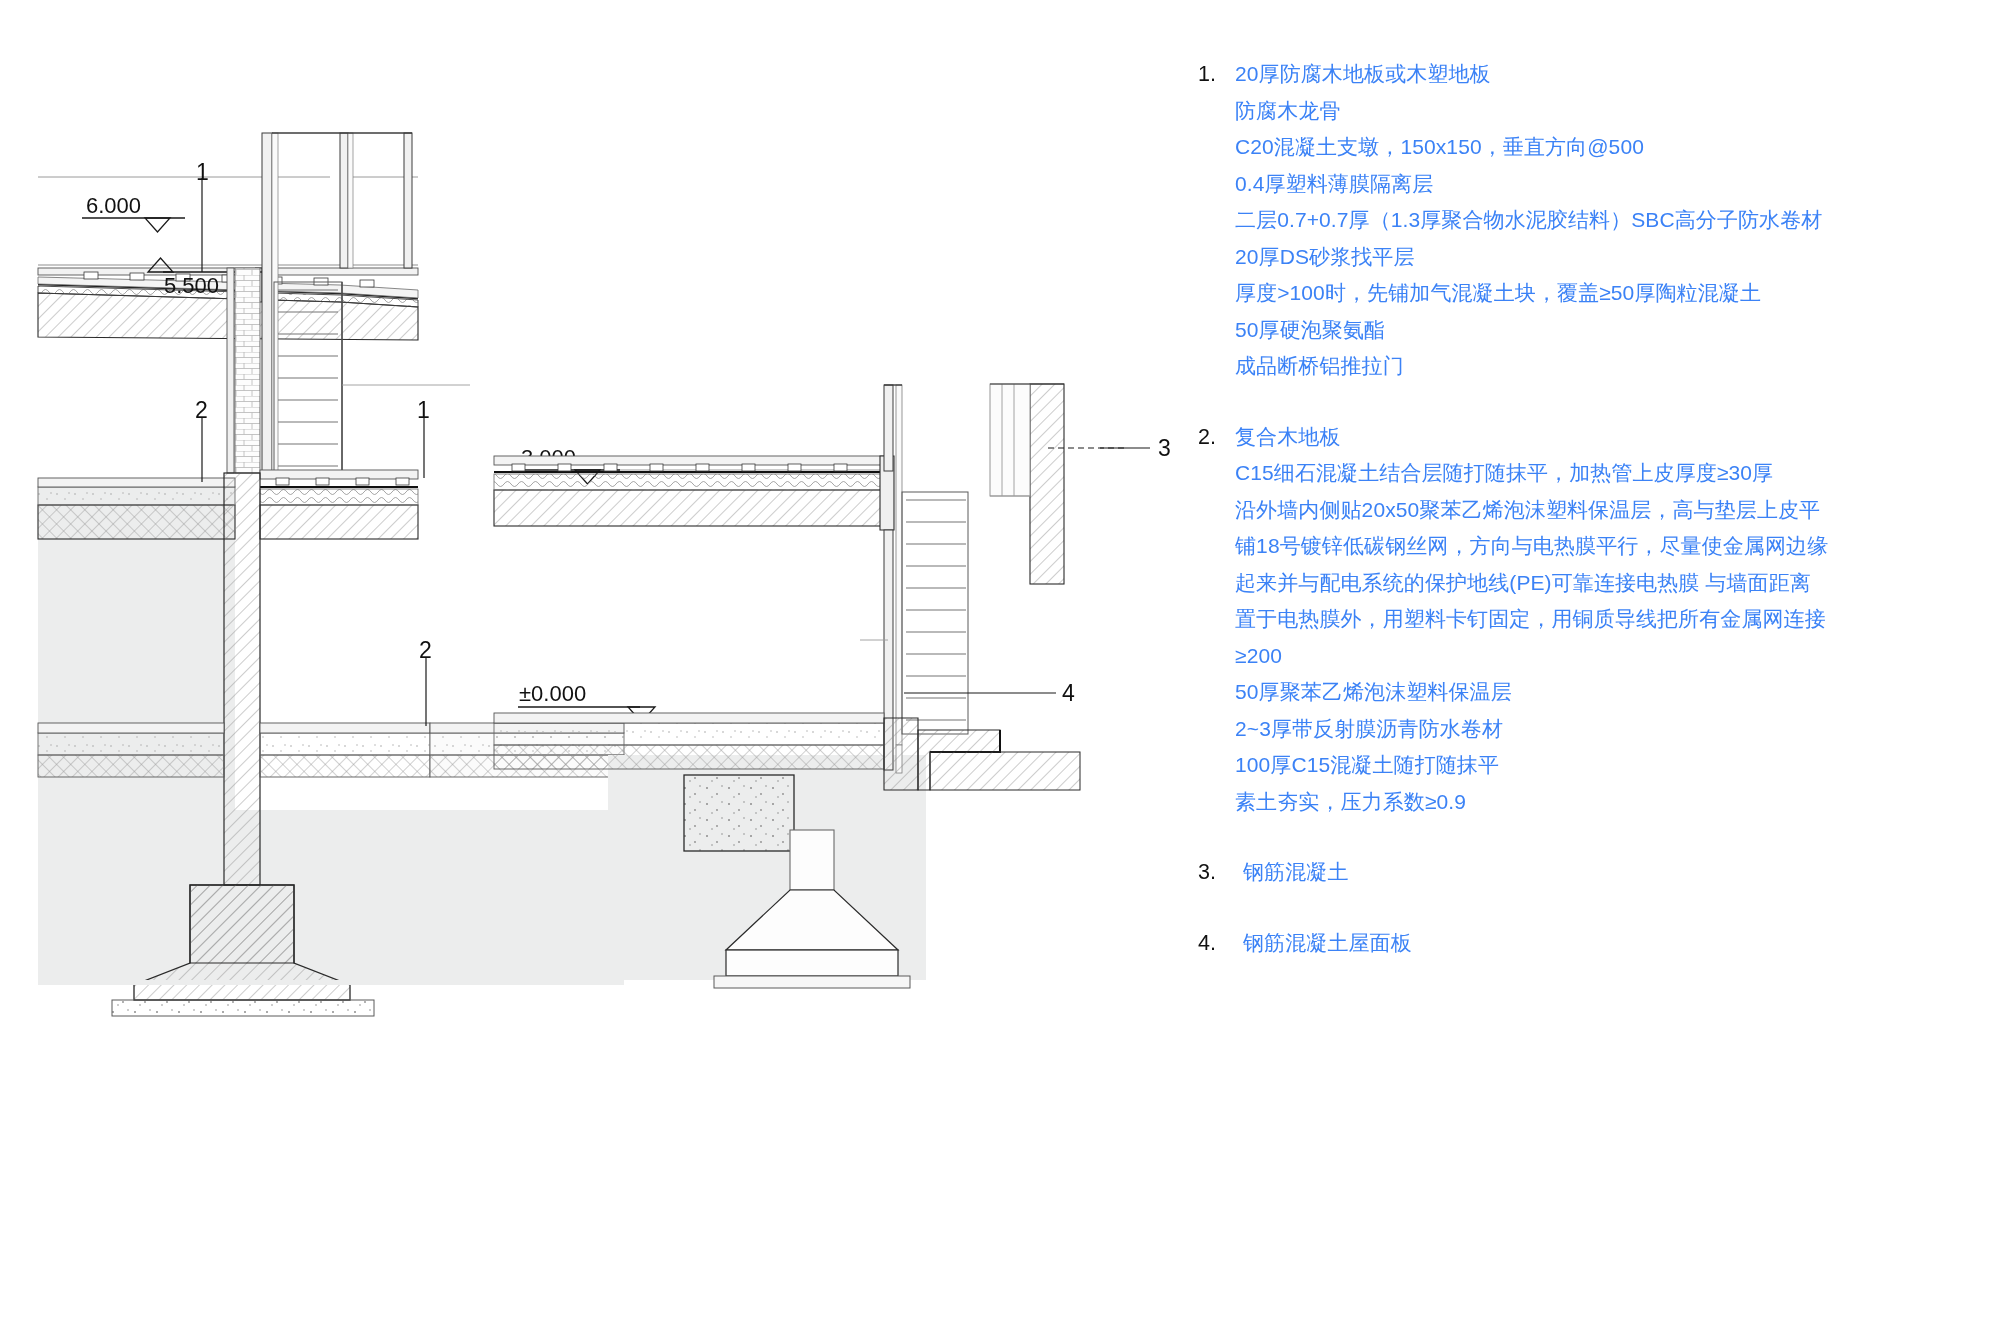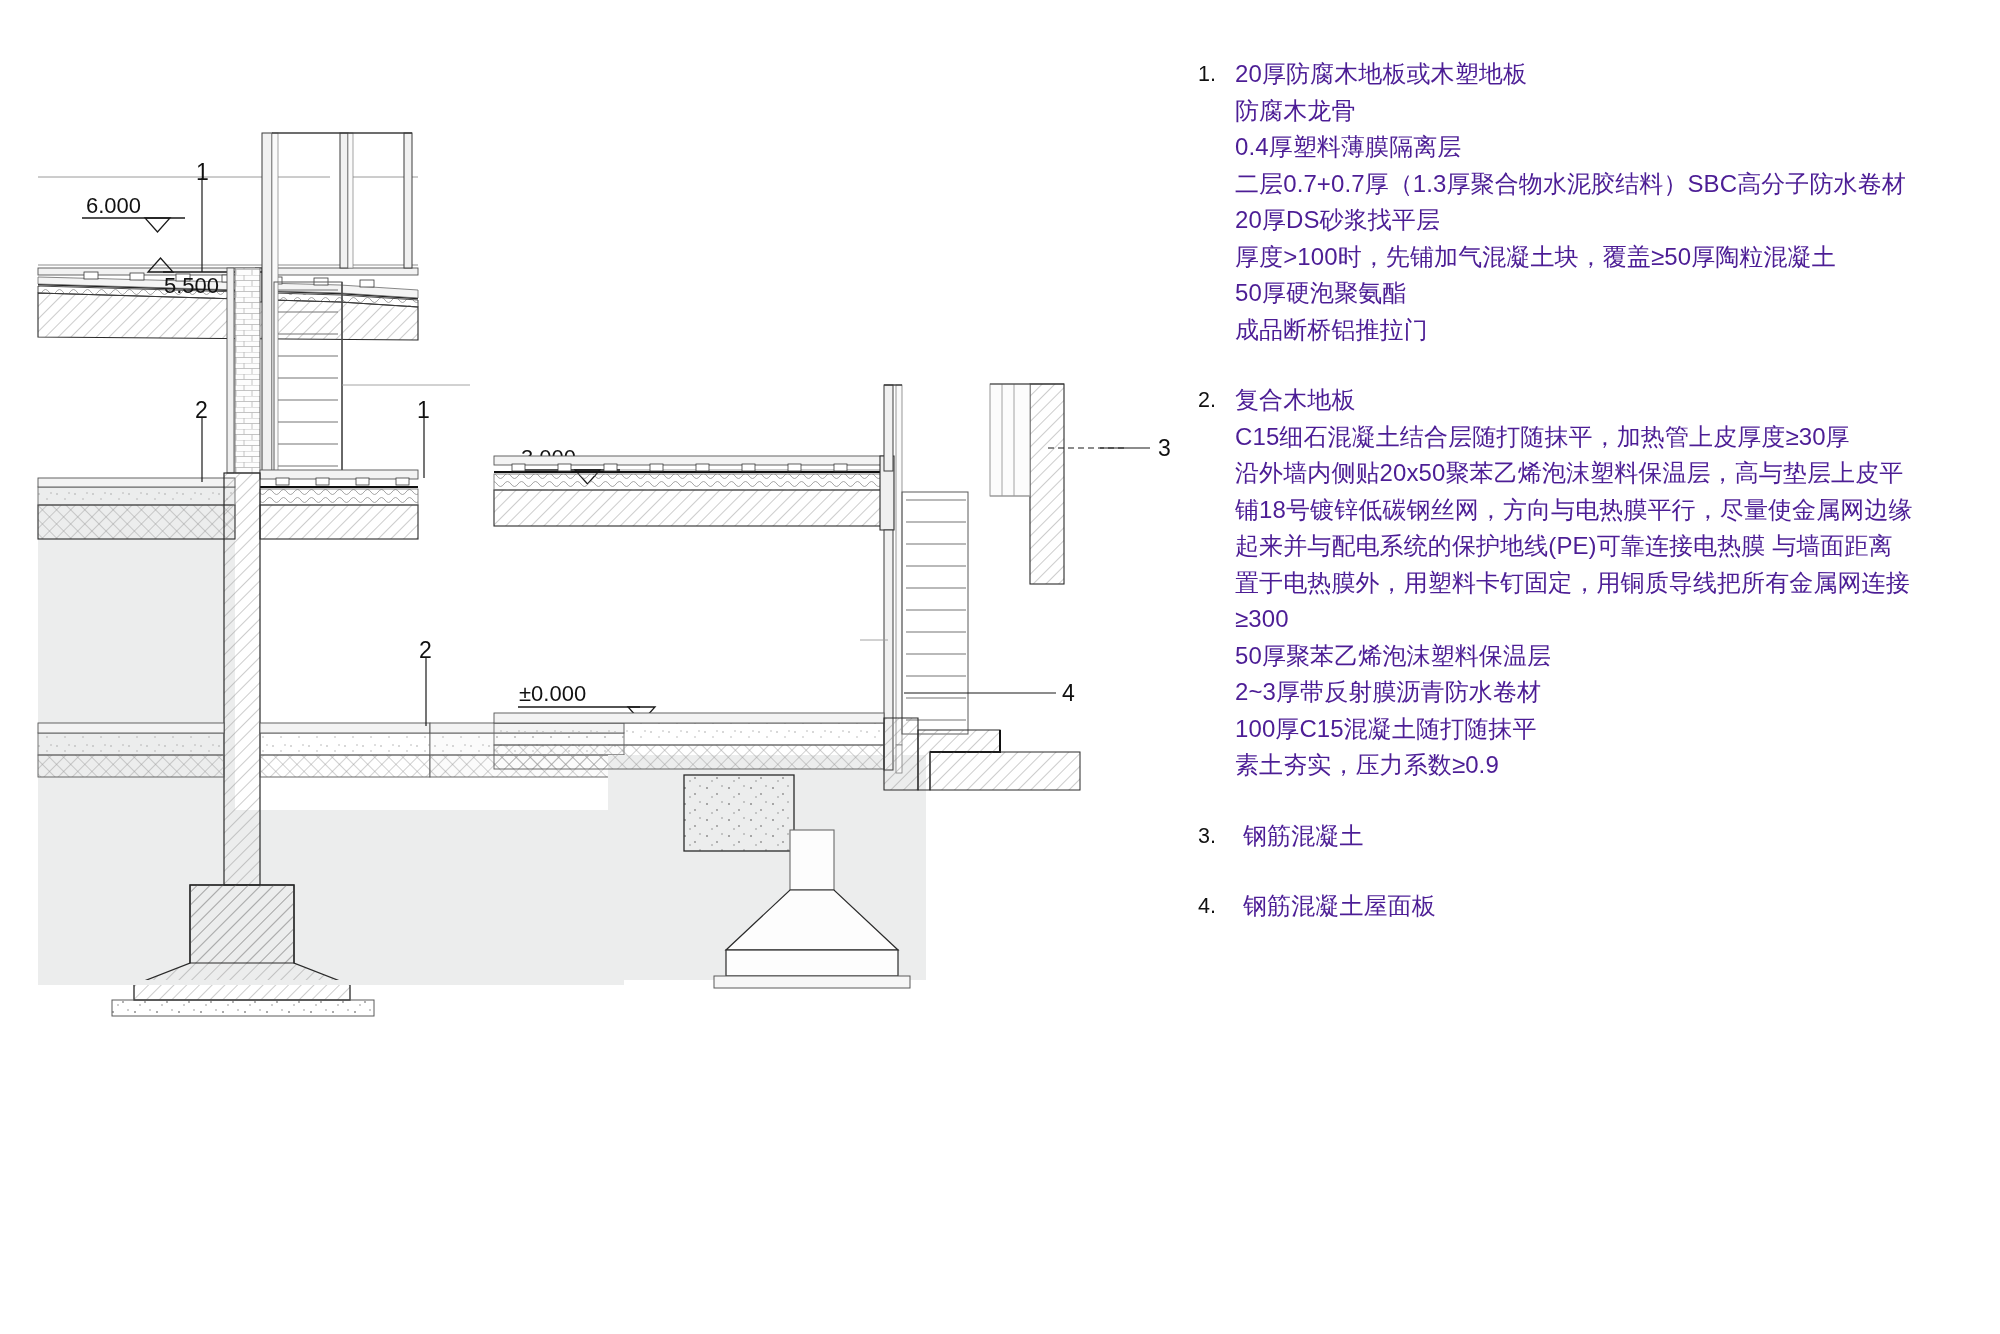--- a/index.html
+++ b/index.html
@@ -54,23 +54,23 @@
     font-size: 21.5px;
     line-height: 36.5px;
     color: #111;
     text-align: left;
     padding-left: 3px;
   }
   .note-lines {
     flex: 1 1 auto;
   }
   .note-line {
-    font-size: 24px;
+    font-size: 21px;
     line-height: 36.5px;
-    color: #4c1d95;
+    color: #3b82f6;
     white-space: nowrap;
     letter-spacing: 0.1px;
   }
 
   
   .note-block.wide .note-num { width: 48px; flex: 0 0 48px; }
 </style>
 </head>
 <body>
 
@@ -343,39 +343,40 @@
     </svg>
   </div>
 
   <div id="notes-panel">
 
     <div class="note-block">
       <div class="note-num">1.</div>
       <div class="note-lines">
         <div class="note-line">20厚防腐木地板或木塑地板</div>
         <div class="note-line">防腐木龙骨</div>
+        <div class="note-line">C20混凝土支墩，150x150，垂直方向@500</div>
         <div class="note-line">0.4厚塑料薄膜隔离层</div>
         <div class="note-line">二层0.7+0.7厚（1.3厚聚合物水泥胶结料）SBC高分子防水卷材</div>
         <div class="note-line">20厚DS砂浆找平层</div>
         <div class="note-line">厚度&gt;100时，先铺加气混凝土块，覆盖≥50厚陶粒混凝土</div>
         <div class="note-line">50厚硬泡聚氨酯</div>
         <div class="note-line">成品断桥铝推拉门</div>
       </div>
     </div>
 
     <div class="note-block">
       <div class="note-num">2.</div>
       <div class="note-lines">
         <div class="note-line">复合木地板</div>
         <div class="note-line">C15细石混凝土结合层随打随抹平，加热管上皮厚度≥30厚</div>
         <div class="note-line">沿外墙内侧贴20x50聚苯乙烯泡沫塑料保温层，高与垫层上皮平</div>
         <div class="note-line">铺18号镀锌低碳钢丝网，方向与电热膜平行，尽量使金属网边缘</div>
         <div class="note-line">起来并与配电系统的保护地线(PE)可靠连接电热膜 与墙面距离</div>
         <div class="note-line">置于电热膜外，用塑料卡钉固定，用铜质导线把所有金属网连接</div>
-        <div class="note-line">≥300</div>
+        <div class="note-line">≥200</div>
         <div class="note-line">50厚聚苯乙烯泡沫塑料保温层</div>
         <div class="note-line">2~3厚带反射膜沥青防水卷材</div>
         <div class="note-line">100厚C15混凝土随打随抹平</div>
         <div class="note-line">素土夯实，压力系数≥0.9</div>
       </div>
     </div>
 
     <div class="note-block wide">
       <div class="note-num">3.</div>
       <div class="note-lines">

